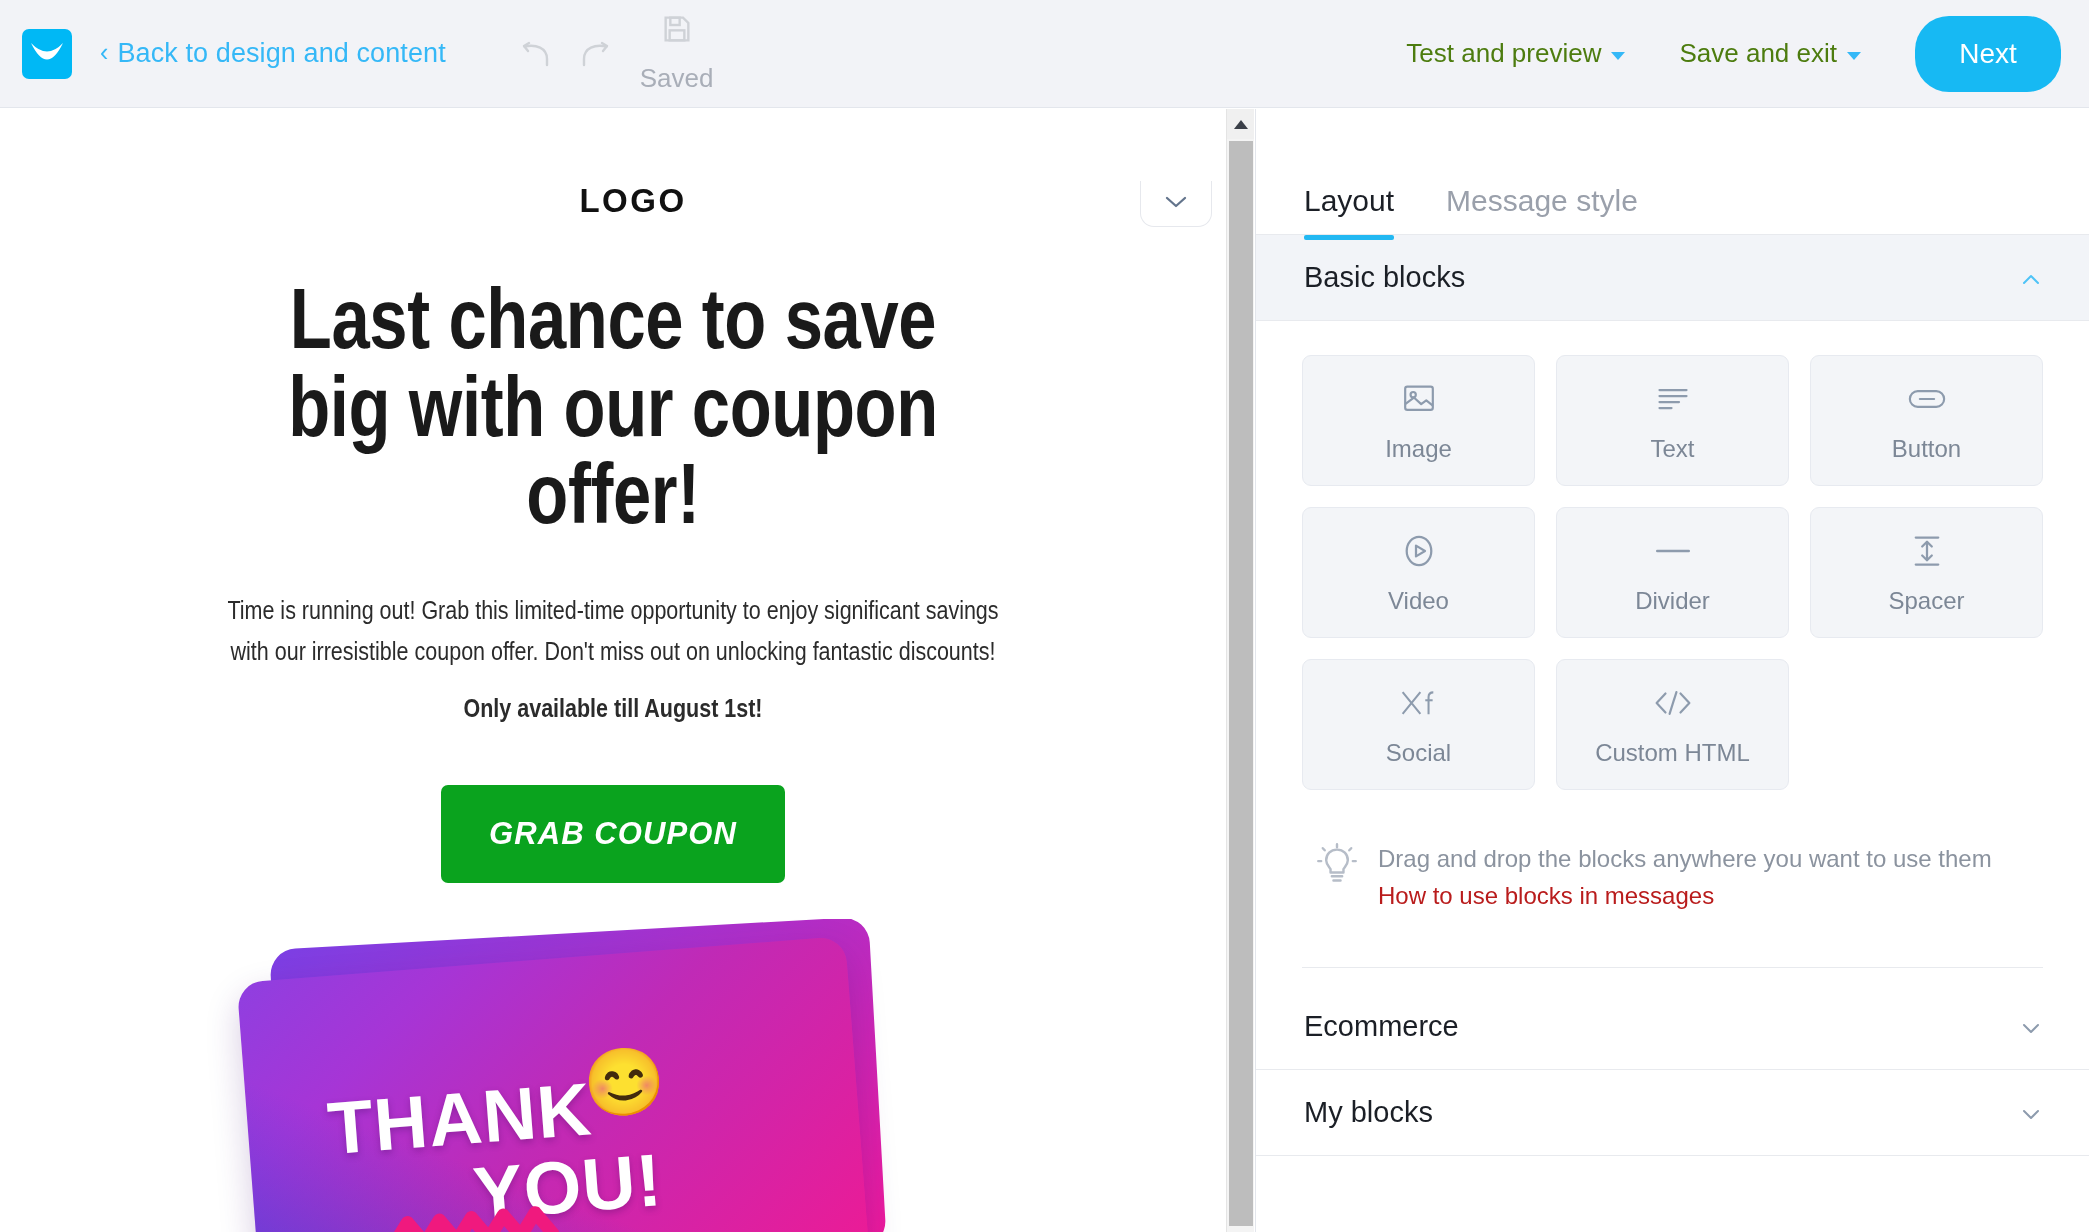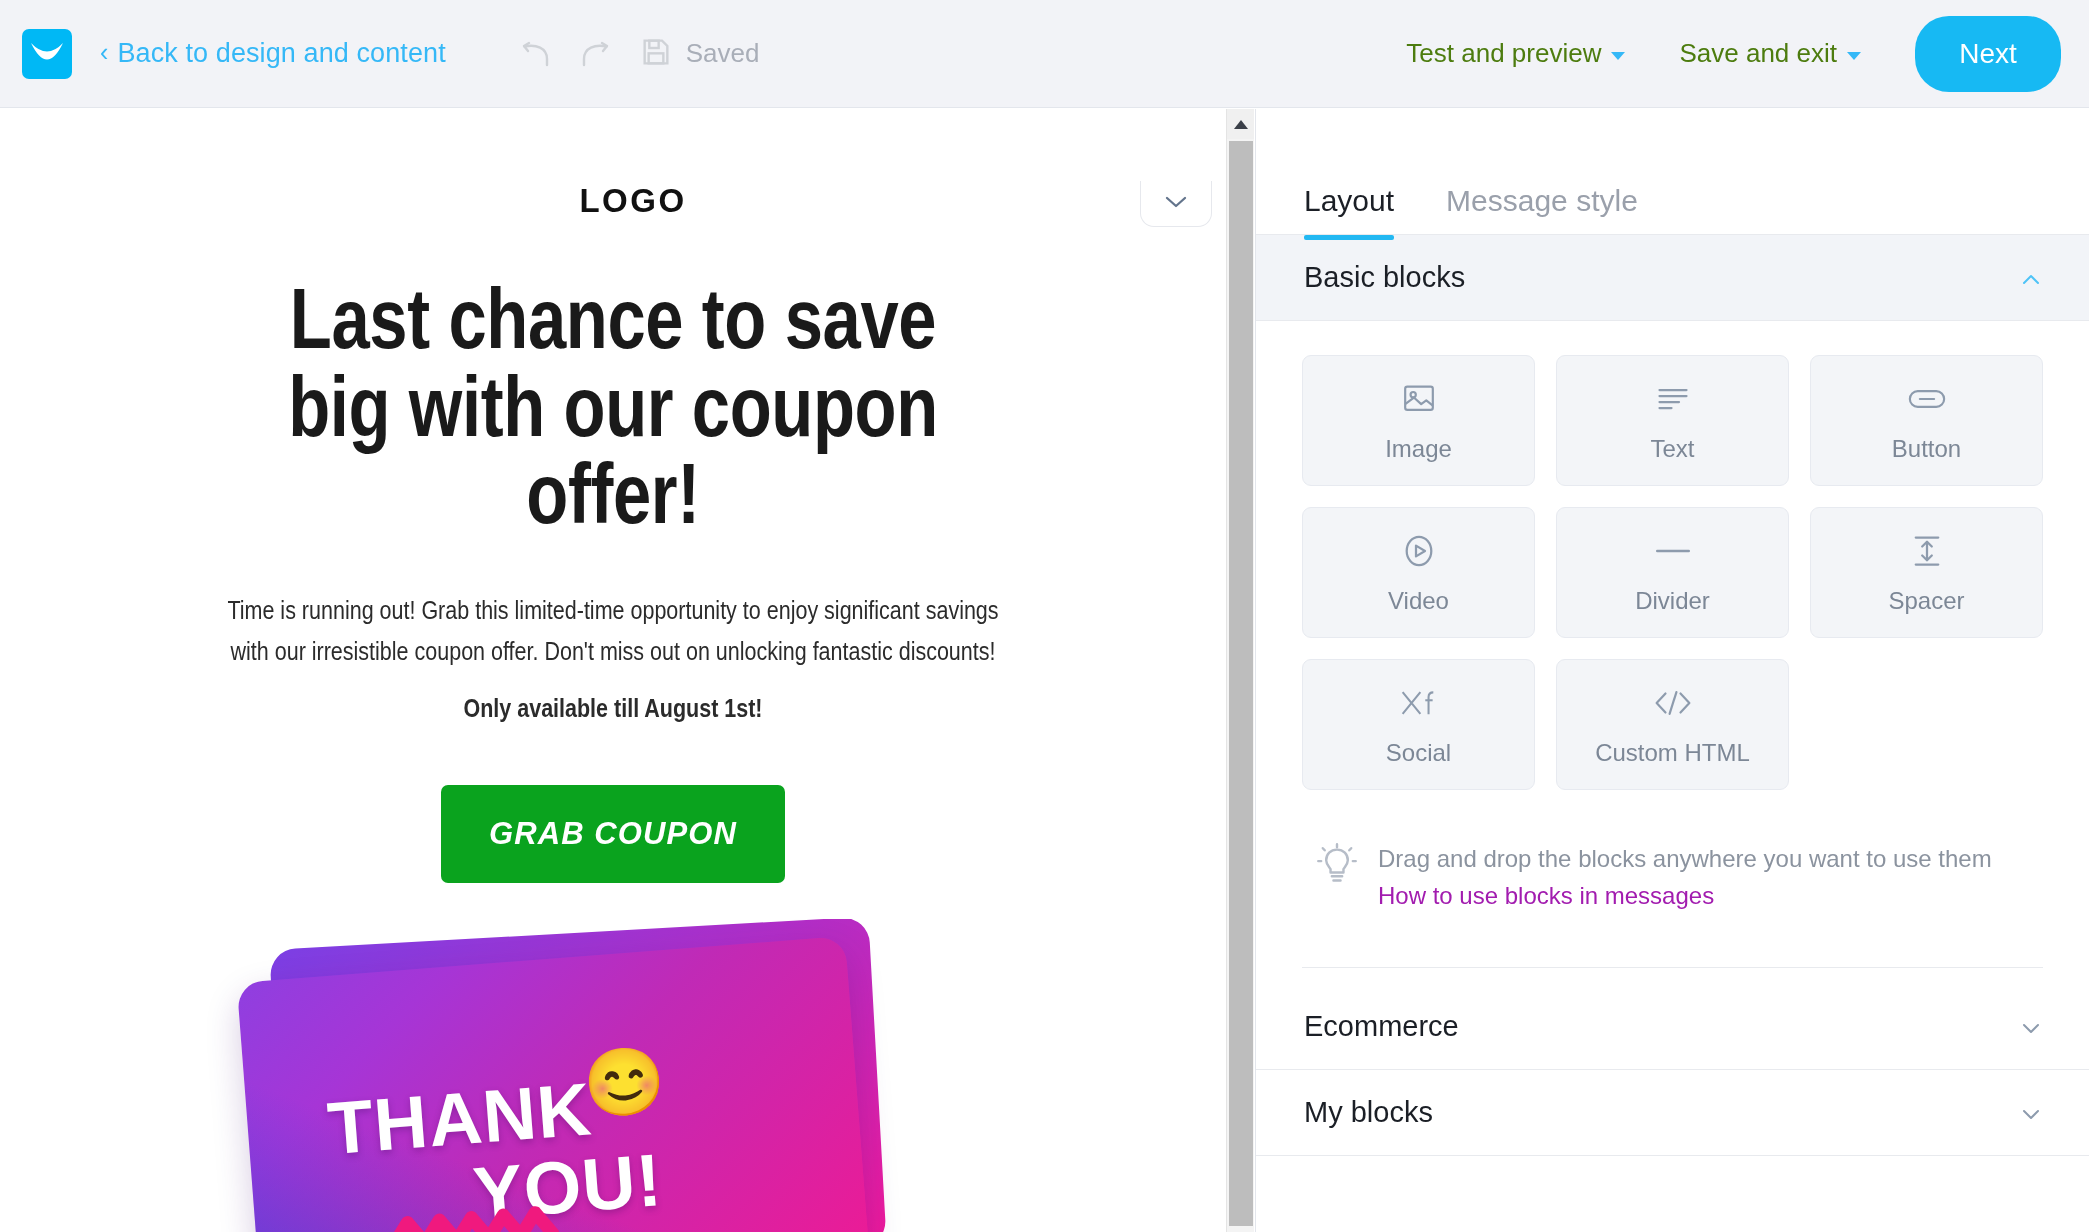--- a/index.html
+++ b/index.html
@@ -31,21 +31,21 @@
     display: flex; align-items: center; gap: 9px;
   }
   .back-chev { font-size: 25px; line-height: 1; transform: translateY(-1px); }
   .hist-group {
     display: flex; align-items: center; gap: 0; margin-left: 62px;
   }
   .icon-btn {
     width: 58px; height: 58px; display: flex;
     align-items: center; justify-content: center; cursor: pointer;
   }
-  .saved-grp { display:flex; align-items:center; gap: 14px; margin-left: 16px; }
+  .saved-grp { display:flex; align-items:center; gap: 14px; margin-left: 16px; flex-direction: column; }
   .saved-text { color: #a9aeb8; font-size: 26px; }
   .spacer-flex { flex: 1 1 auto; }
   .topbar-link {
     color: #4d7c0f; font-size: 26px; cursor: pointer;
     display: flex; align-items: center; gap: 10px; margin-right: 54px;
     white-space: nowrap;
   }
   .caret-dn {
     width: 0; height: 0;
     border-left: 7px solid transparent; border-right: 7px solid transparent;
@@ -195,21 +195,21 @@
     align-items: center; justify-content: center; gap: 15px;
     cursor: grab; user-select: none;
   }
   .block-label { font-size: 24px; color: #7c8796; }
   .block-ico { color: #8d9bad; display: flex; align-items: center; justify-content: center; height: 42px; }
   .tip-row {
     display: flex; align-items: flex-start; gap: 20px;
     margin: 52px 0 0 14px;
   }
   .tip-text { font-size: 24px; color: #8b939f; line-height: 1.45; }
-  .tip-link { color: #a21caf; cursor: pointer; display: block; margin-top: 2px; }
+  .tip-link { color: #b91c1c; cursor: pointer; display: block; margin-top: 2px; }
   #basic-section-bottom-border { border-bottom: 1px solid #e8eaee; height: 54px; }
 </style>
 </head>
 <body>
 
 <div id="topbar">
 
   <div id="logo-mark">
     <svg width="50" height="50" viewBox="0 0 50 50">
       <path d="M9 14 Q25 47 41 14 Q25 31 9 14 Z" fill="#ffffff"></path>

